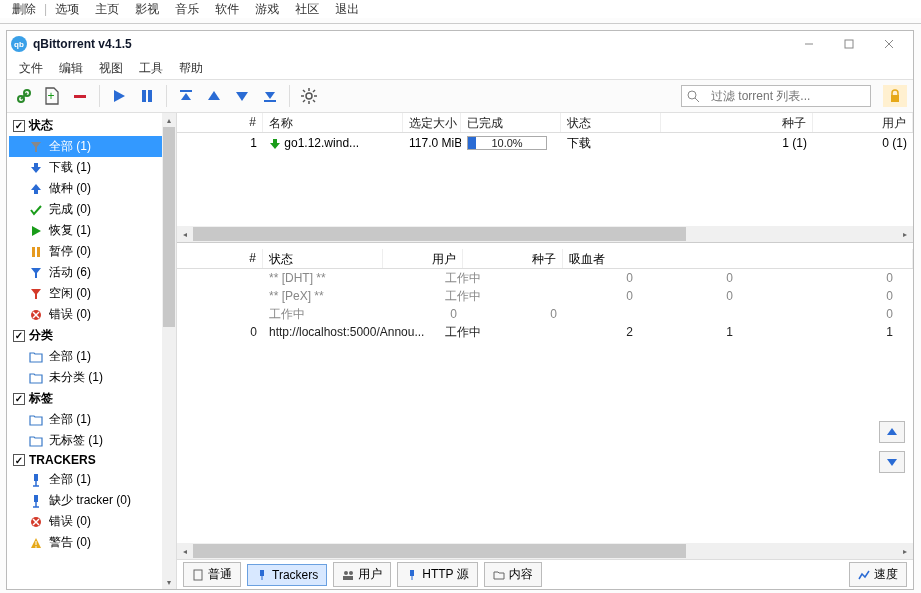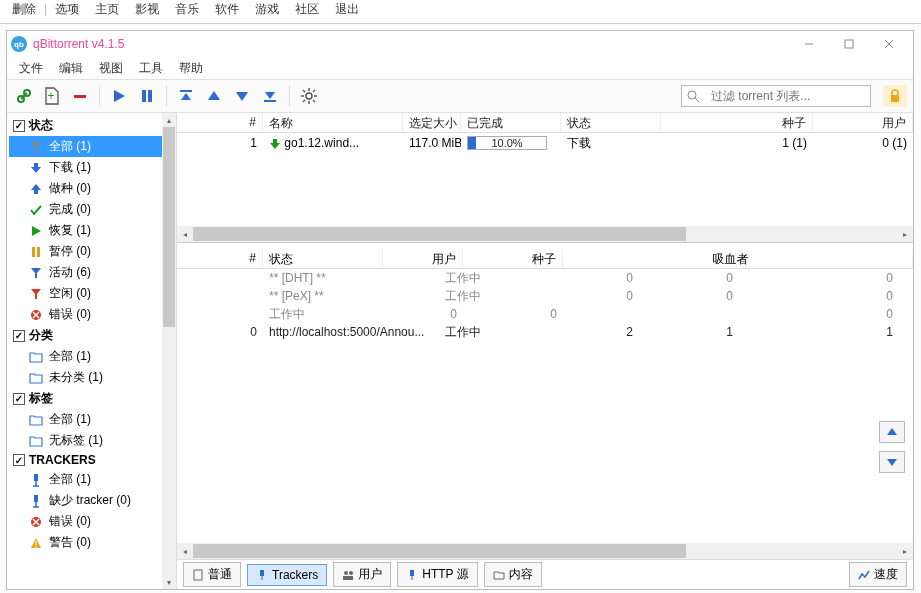--- a/index.html
+++ b/index.html
@@ -6,21 +6,21 @@
 body { background: #fcfcfc; overflow: hidden; width: 921px; height: 593px; }
 
 .top-menu { height: 18px; background: #fff; padding: 0 4px; display: flex; align-items: center; gap: 0; color: #333; }
 .top-menu span { padding: 0 8px; cursor: pointer; }
 .top-divider { height: 6px; border-bottom: 1px solid #ccc; }
 
 .window { position: absolute; left: 6px; top: 30px; width: 908px; height: 560px; background: #fff; border: 1px solid #bbb; display: flex; flex-direction: column; }
 .titlebar { height: 26px; display: flex; align-items: center; padding: 0 4px; background: #fff; }
 .titlebar .icon { width: 16px; height: 16px; border-radius: 50%; background: #3aa0e8; display: inline-flex; align-items: center; justify-content: center; margin-right: 6px; }
 .titlebar .icon::after { content:"qb"; color:#fff; font-size:8px; font-weight:bold; }
-.titlebar .title { color: #ec4899; font-size: 12px; }
+.titlebar .title { color: #0f172a; font-size: 12px; font-weight: bold; }
 .winbtns { margin-left: auto; display: flex; }
 .winbtns div { width: 40px; height: 24px; display: flex; align-items: center; justify-content: center; color: #888; }
 
 .menubar { height: 22px; display: flex; align-items: center; padding: 0 4px; color: #333; }
 .menubar span { padding: 2px 8px; cursor: pointer; }
 
 .toolbar { height: 34px; border-top: 1px solid #e0e0e0; border-bottom: 1px solid #e0e0e0; display: flex; align-items: center; padding: 0 6px; gap: 6px; background:#fbfbfb; }
 .toolbar .sep { width: 1px; height: 22px; background: #ddd; margin: 0 2px; }
 .toolbar .btn { width: 22px; height: 22px; display: flex; align-items: center; justify-content: center; cursor: pointer; color:#555; }
 .toolbar .search { margin-left: auto; display: flex; align-items: center; border: 1px solid #bbb; height: 22px; width: 190px; padding: 0 4px; background:#fff; }
@@ -413,21 +413,21 @@
           <div class="rt">▸</div>
         </div>
       </div>
 
       <div class="details">
         <div class="dthead">
           <div class="cell" style="width:86px;text-align:right">#</div>
           <div class="cell" style="width:120px">状态</div>
           <div class="cell" style="width:80px;text-align:right">用户</div>
           <div class="cell" style="width:100px;text-align:right">种子</div>
-          <div class="cell" style="flex:1;text-align:center;padding-right:20px">吸血者</div>
+          <div class="cell" style="flex:1;text-align:left;padding-right:20px">吸血者</div>
         </div>
         <div id="detail-body">
             <div class="dtrow">
               <div class="cell" style="width:86px;text-align:right"></div>
               <div class="cell" style="width:176px">** [DHT] **</div>
               <div class="cell" style="width:120px">工作中</div>
               <div class="cell" style="width:80px;text-align:right">0</div>
               <div class="cell" style="width:100px;text-align:right">0</div>
               <div class="cell" style="flex:1;text-align:right;padding-right:20px">0</div>
             </div>

